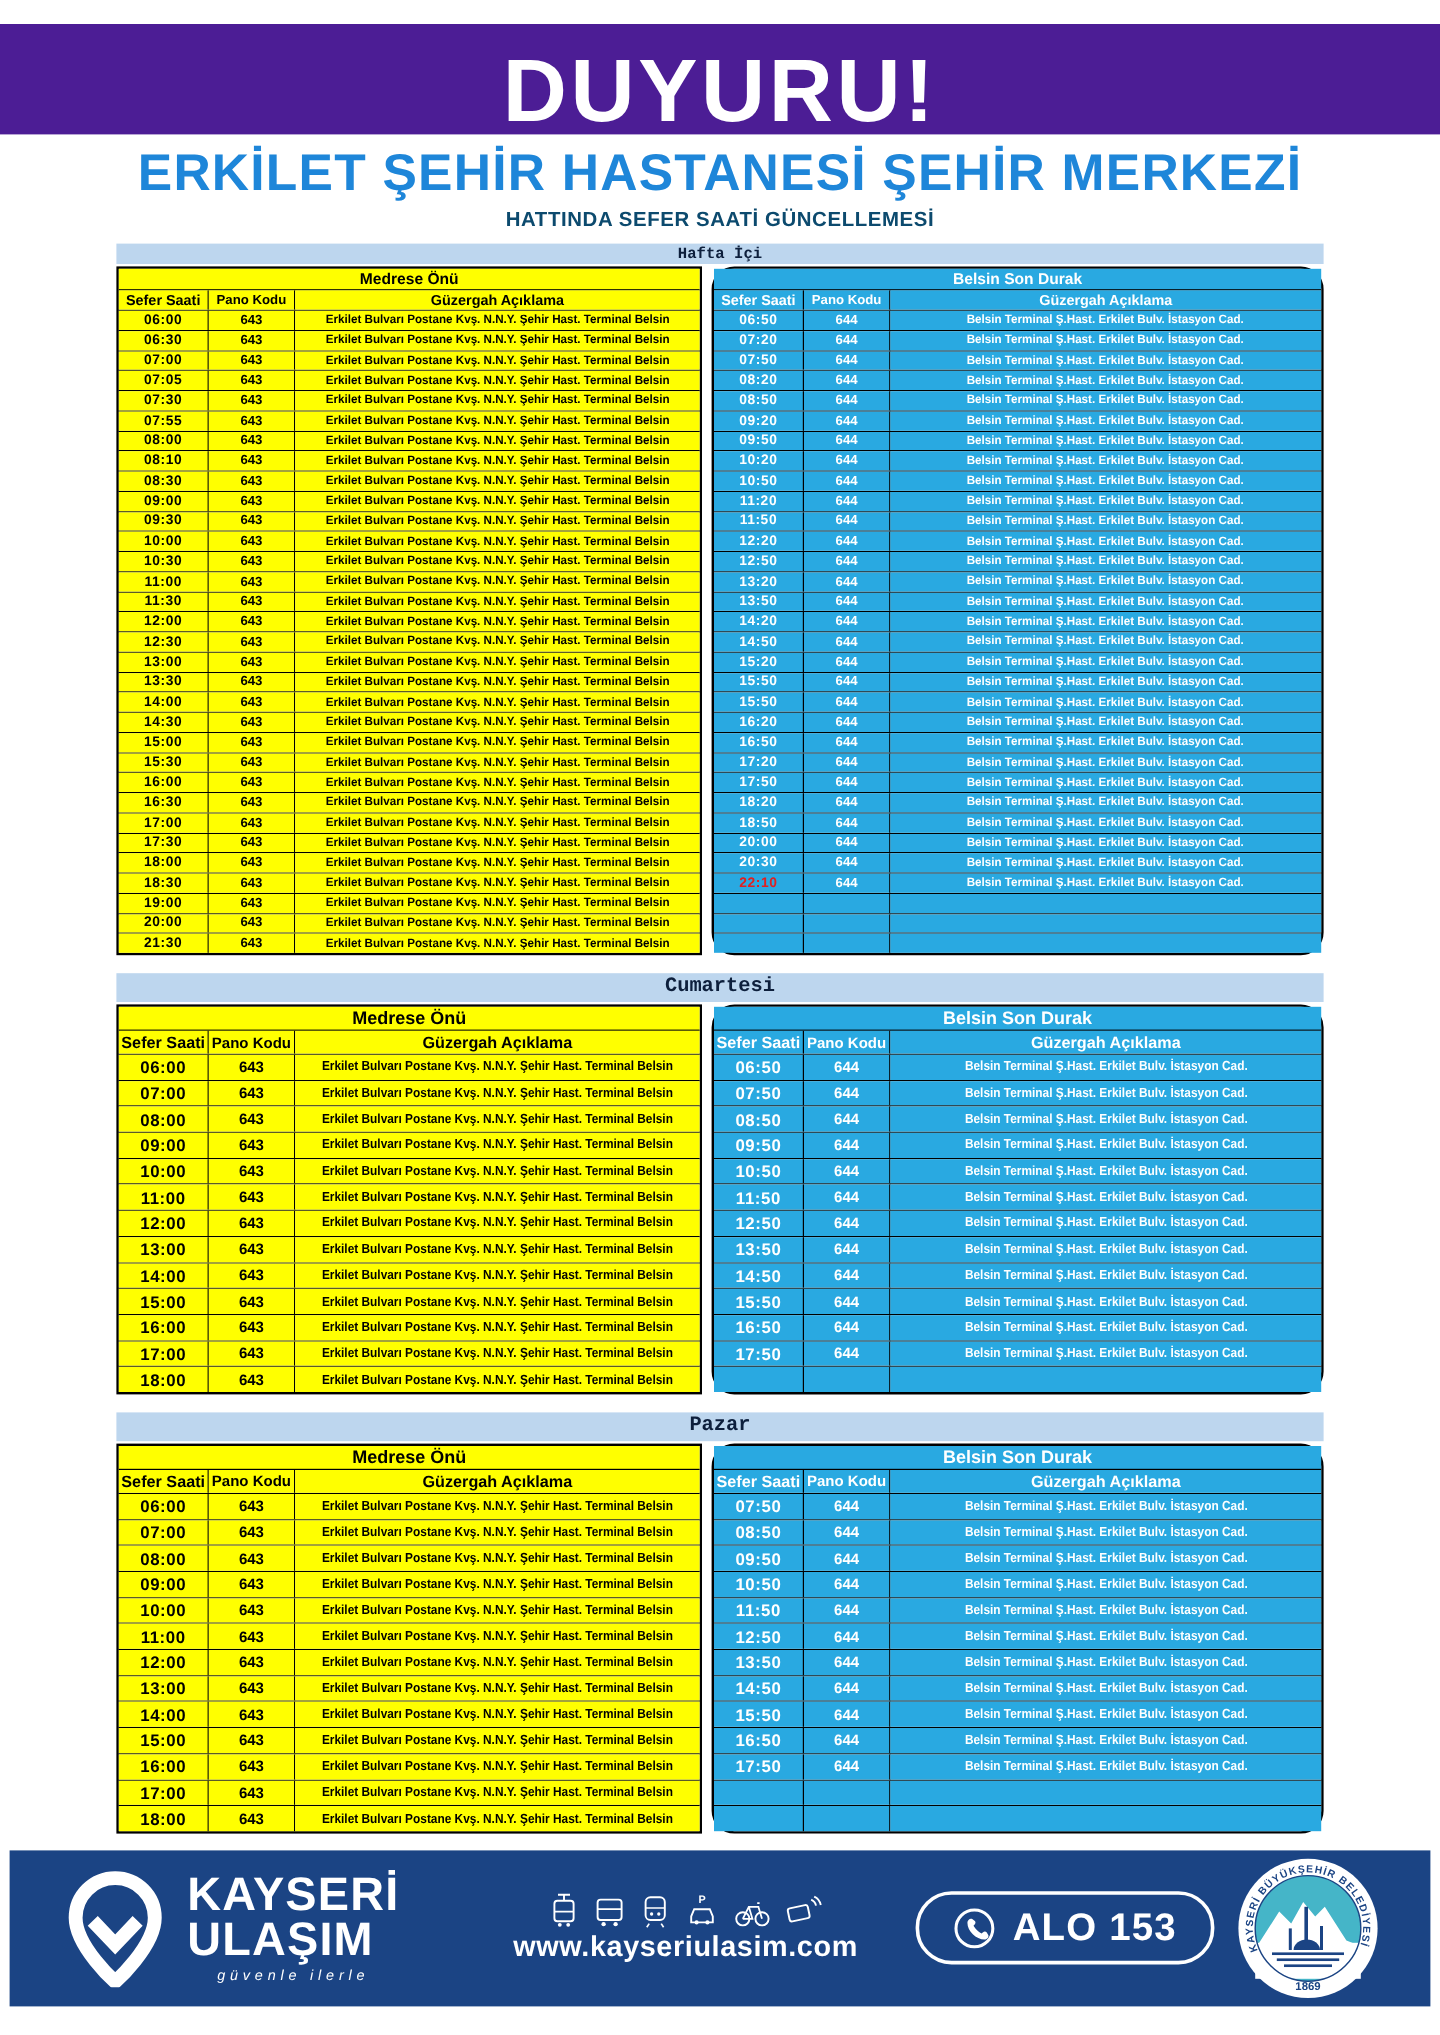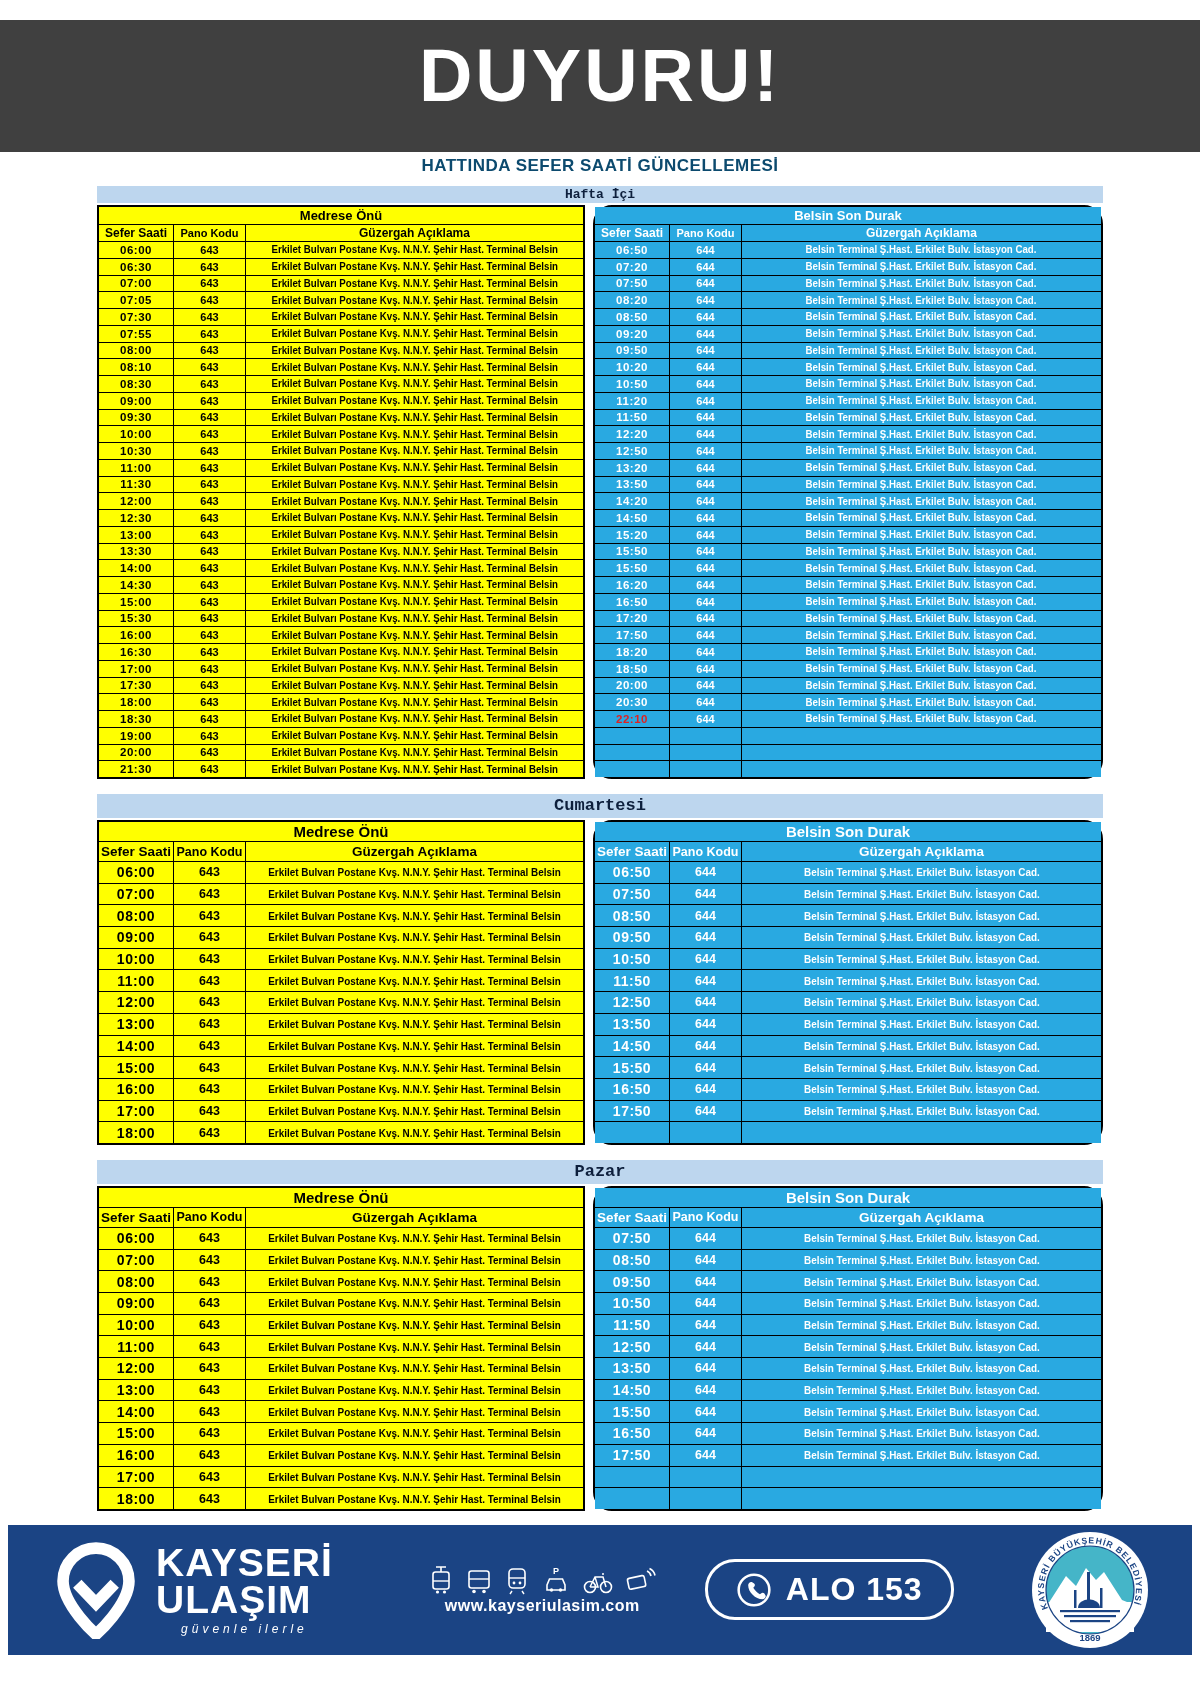--- a/index.html
+++ b/index.html
@@ -1,20 +1,20 @@
 <!DOCTYPE html>
 <html><head>
 <meta charset="utf-8">
 <style>
   html,body{margin:0;padding:0;background:#fff;}
   .page{position:relative;width:1200px;height:1696px;margin:0 auto;background:#ffffff;
         font-family:"Liberation Sans","DejaVu Sans",sans-serif;overflow:hidden;}
 
   
-  .banner{margin-top:20px;height:132px;background:#404040;color:#fff;text-align:center;
+  .banner{margin-top:20px;height:92px;background:#4c1d95;color:#fff;text-align:center;
           line-height:112px;font-size:74px;font-weight:bold;letter-spacing:3px;}
   .main-title{margin-top:8px;text-align:center;color:#1e86d9;font-size:43px;font-weight:bold;letter-spacing:1px;}
   .sub-title{margin-top:4px;text-align:center;color:#0c4a6e;font-size:17px;font-weight:bold;letter-spacing:.5px;}
   .date-line{margin-top:12px;text-align:center;color:#000;font-size:19px;font-weight:bold;}
 
   
   .content{margin:10px 97px 0;width:1006px;}
   .section + .section{margin-top:15px;}
   .band{background:#bdd6ee;text-align:center;font-weight:bold;color:#0d1f3c;font-family:Liberation Mono, monospace;}
   .section.compact .band{height:17px;line-height:17px;font-size:13px;}
@@ -55,32 +55,33 @@
 
   
   .footer{margin:14px 8px 0;height:130px;background:#1b4484;display:flex;align-items:center;
           padding:0 42px;box-sizing:border-box;color:#fff;}
   .brand{display:flex;align-items:center;gap:14px;}
   .brand-text{line-height:.95;}
   .brand-line{font-size:39px;font-weight:bold;letter-spacing:1px;}
   .tagline{margin-top:6px;font-size:12px;font-style:italic;letter-spacing:4px;text-align:center;}
   .webcol{margin-left:95px;text-align:center;}
   .transport-icons{display:flex;gap:11px;justify-content:center;align-items:flex-end;}
-  .website{margin-top:2px;font-size:16px;font-weight:bold;letter-spacing:.5px;}
+  .website{margin-top:2px;font-size:24px;font-weight:bold;letter-spacing:.5px;}
   .alo{margin-left:48px;display:flex;align-items:center;gap:14px;border:3px solid #fff;
        border-radius:30px;padding:9px 28px;font-size:32px;font-weight:bold;letter-spacing:1px;}
   .seal{margin-left:auto;width:120px;height:120px;}
 </style>
 </head>
 <body>
 
 <div class="page">
 
   <div class="banner">DUYURU!</div>
 
+  <div class="main-title">ERKİLET ŞEHİR HASTANESİ ŞEHİR MERKEZİ</div>
   <div class="sub-title">HATTINDA SEFER SAATİ GÜNCELLEMESİ</div>
 
   <div class="content">
       <div class="section compact">
         <div class="band">Hafta İçi</div>
         <div class="tables">
           <div class="ttable left">
             <div class="ttitle">Medrese Önü</div>
             <div class="thead">
               <div class="tc hc c0">Sefer Saati</div>

